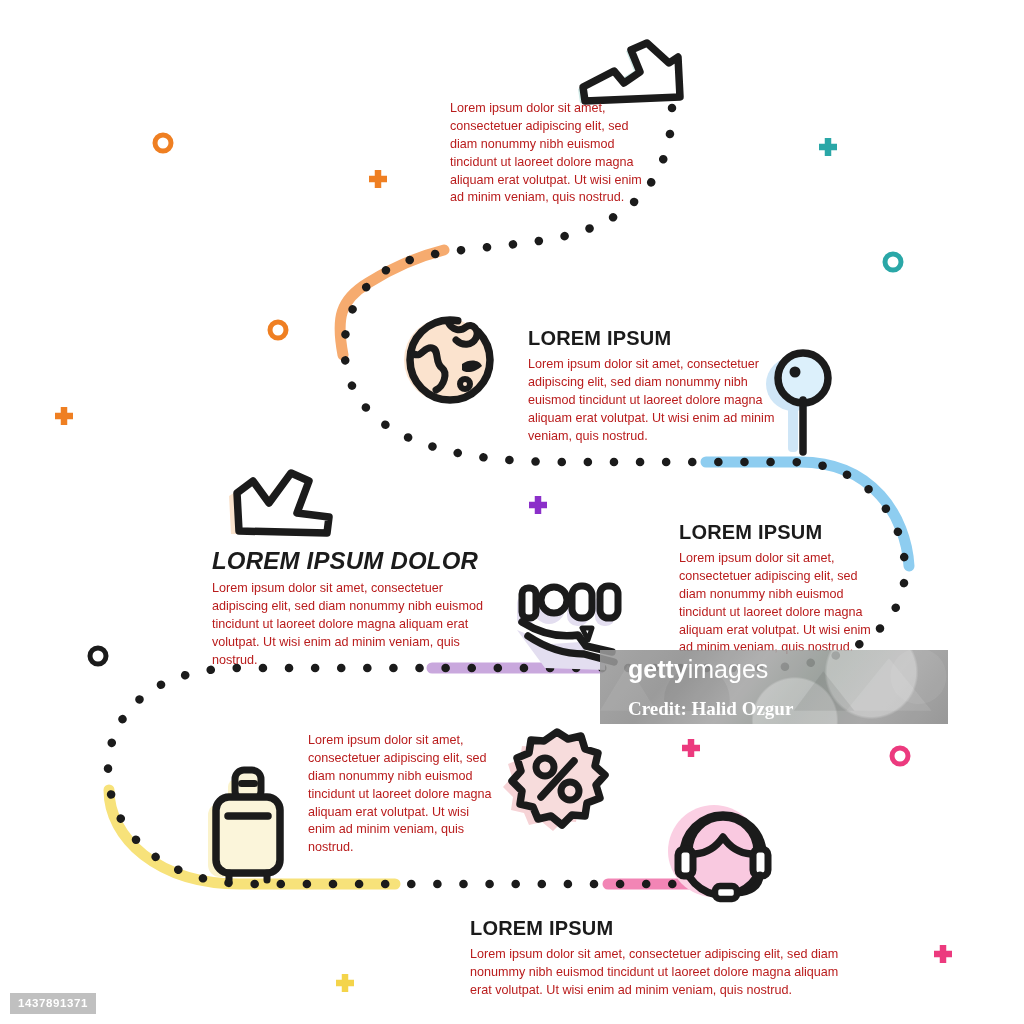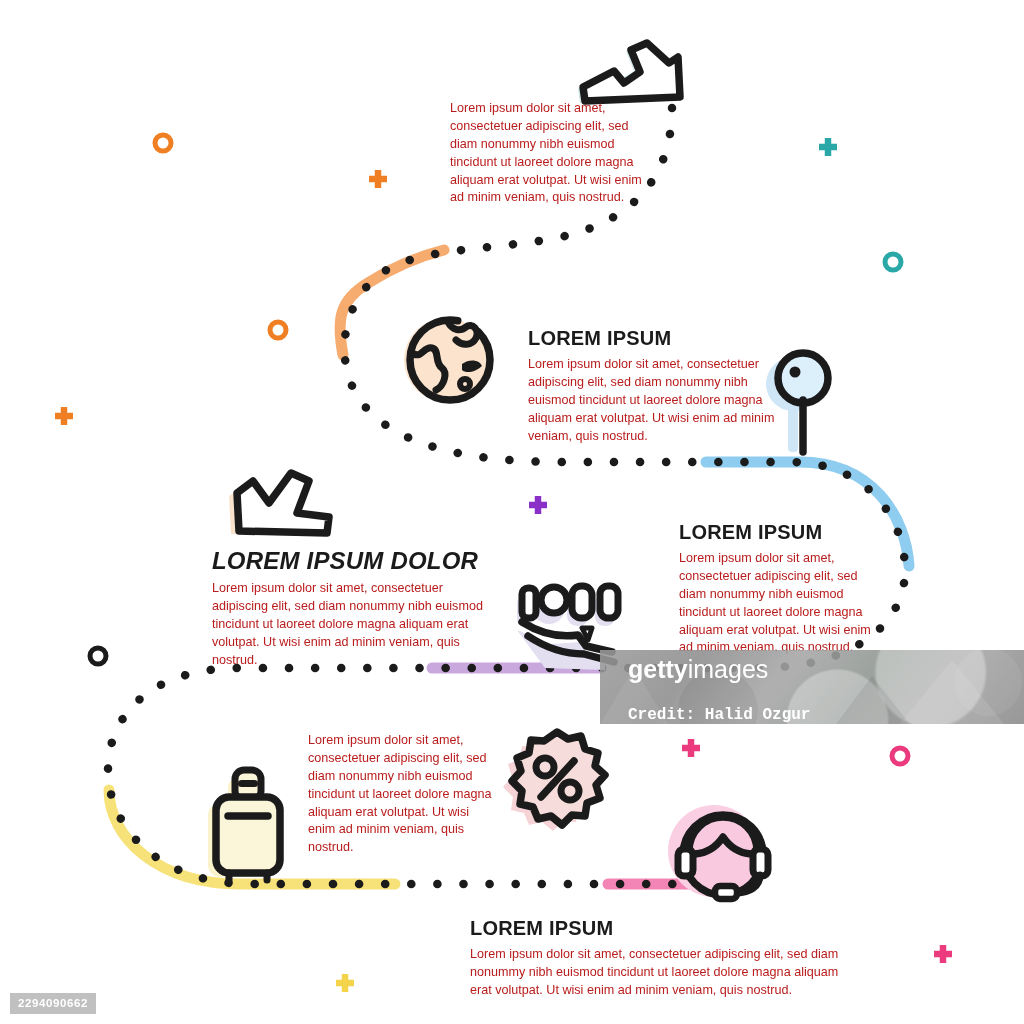--- a/index.html
+++ b/index.html
@@ -34,35 +34,35 @@
 
   #blk-5{left:308px;top:732px;width:215px;}
   #blk-5 .b-title{font-size:20px;}
   #blk-5 .b-body{width:190px;}
 
   #blk-6{left:470px;top:918px;width:400px;}
   #blk-6 .b-title{font-size:20px;}
   #blk-6 .b-body{width:372px;}
 
   
-  #watermark{position:absolute;left:600px;top:650px;width:424px;height:74px;
+  #watermark{position:absolute;left:600px;top:650px;width:348px;height:74px;
              overflow:hidden;}
   #wm-bg{position:absolute;inset:0;
          background:
            radial-gradient(circle at 78% 30%, rgba(255,255,255,.33) 0 16%, rgba(0,0,0,0) 17%),
            radial-gradient(circle at 56% 95%, rgba(255,255,255,.30) 0 20%, rgba(0,0,0,0) 21%),
            linear-gradient(128deg,#9b9b9b 0%,#8e8e8e 22%,#a6a6a6 42%,#8f9691 60%,#9e9e9e 78%,#8b8b8b 100%);
          opacity:.88;}
   #wm-tri{position:absolute;inset:0;}
   #wm-text{position:absolute;left:28px;top:4px;color:#fff;}
   .wm-getty{font-size:25px;line-height:30px;font-family:"Liberation Sans", sans-serif;}
   .wm-getty b{font-weight:bold;}
   .wm-getty span.lt{font-weight:normal;}
-  .wm-cred{font-size:16px;font-weight:bold;line-height:26px;margin-top:18px;
-           font-family:Liberation Mono, monospace;}
+  .wm-cred{font-size:19px;font-weight:bold;line-height:26px;margin-top:12px;
+           font-family:Liberation Serif, serif;}
 
   #assetid{position:absolute;left:10px;top:993px;height:21px;
            background:#c0c0c0;color:#ffffff;font-size:11.5px;font-weight:bold;
            letter-spacing:.6px;padding:0 8px;line-height:21px;
            font-family:"Liberation Sans", sans-serif;}
 </style>
 </head>
 <body>
 
 <div id="stage">
@@ -236,15 +236,15 @@
       <polygon points="0,74 34,18 68,74" fill="#ffffff" opacity="0.08"></polygon>
       <circle cx="388" cy="32" r="34" fill="#ffffff" opacity="0.07"></circle>
       <circle cx="118" cy="60" r="40" fill="#000000" opacity="0.05"></circle>
     </svg>
     <div id="wm-text">
       <div class="wm-getty"><b>getty</b><span class="lt">images</span></div>
       <div class="wm-cred">Credit: Halid Ozgur</div>
     </div>
   </div>
 
-  <div id="assetid">2294090662</div>
+  <div id="assetid">1437891371</div>
 
 </div>
 
 </body></html>

